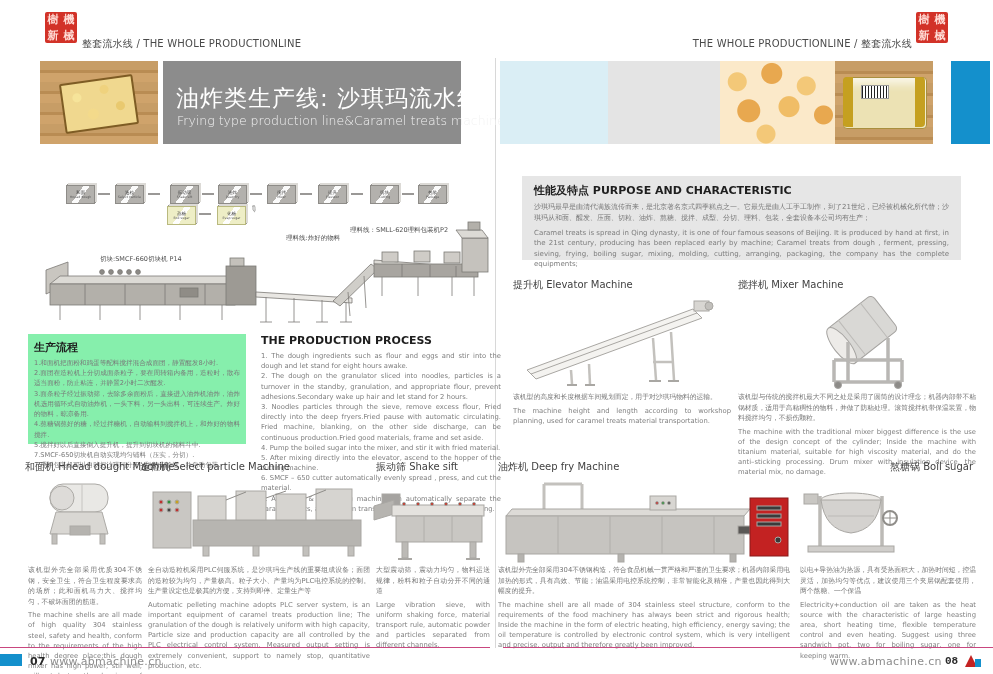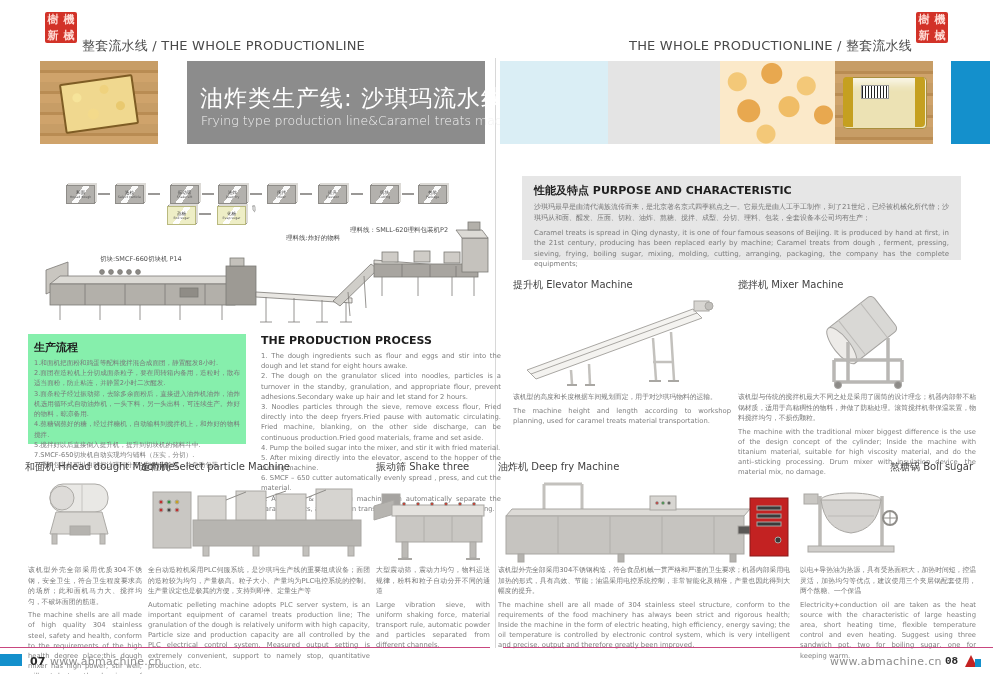--- a/index.html
+++ b/index.html
@@ -3,21 +3,21 @@
 <meta charset="utf-8">
 <style>
   html,body{margin:0;padding:0;background:#fff;}
   .page{position:relative;width:993px;height:674px;background:#fff;overflow:hidden;
         font-family:"DejaVu Sans","Liberation Sans",sans-serif;color:#444;}
   .abs{position:absolute;}
   
   .seal{width:32px;height:31px;background:#d23228;border-radius:2px;display:grid;
         grid-template-columns:1fr 1fr;align-items:center;justify-items:center;
         color:#ffdcd6;font-size:11px;line-height:11px;font-weight:bold;}
-  .hdr-txt{font-size:13px;color:#4a4a4a;letter-spacing:.2px;white-space:nowrap;}
+  .hdr-txt{font-size:10px;color:#4a4a4a;letter-spacing:.2px;white-space:nowrap;}
   
   .banner-gray{background:#8c8c8c;}
   .banner-title{color:#fff;font-size:23px;font-weight:400;letter-spacing:1px;white-space:nowrap;}
   .banner-sub{color:#f2f2f2;font-size:12.5px;font-weight:300;white-space:nowrap;}
   
   .fc-box{width:27px;height:17px;background:#b3b1ad;border:1px solid #8e8c88;
           box-shadow:2px -2px 0 #dcdad6, 1px -1px 0 #9a9894;
           background-image:linear-gradient(125deg,rgba(255,255,255,0) 42%,rgba(255,255,255,.95) 42%,rgba(255,255,255,.95) 58%,rgba(255,255,255,0) 58%);
           display:flex;flex-direction:column;align-items:center;justify-content:center;overflow:hidden;}
   .fc-box.yellow{background:#eeeec6;border-color:#b9b97e;
@@ -69,21 +69,21 @@
   <div class="abs" style="left:40px;top:61px;width:118px;height:83px;background:
       repeating-linear-gradient(180deg,#c79d66 0 9px,#b98c53 9px 12px,#cfa36b 12px 21px);overflow:hidden;">
     <div class="abs" style="left:22px;top:18px;width:70px;height:46px;transform:rotate(-8deg);
         background:radial-gradient(circle at 20% 30%,#f6e49a 0 4px,transparent 5px),
                    radial-gradient(circle at 60% 20%,#efd27e 0 4px,transparent 5px),
                    radial-gradient(circle at 40% 70%,#f3da8b 0 5px,transparent 6px),
                    radial-gradient(circle at 80% 60%,#e9c96f 0 4px,transparent 5px),#f0d88f;
         border:2px solid #7e5c24;border-radius:2px;"></div>
   </div>
 
-  <div class="abs banner-gray" style="left:163px;top:61px;width:298px;height:83px;margin-left:24px;">
+  <div class="abs banner-gray" style="left:163px;top:61px;width:298px;height:83px;">
     <div class="abs banner-title" style="left:13px;top:22px;">油炸类生产线: 沙琪玛流水线</div>
     <div class="abs banner-sub" style="left:14px;top:52px;">Frying type production line&amp;Caramel treats machine</div>
   </div>
 
   <div class="abs" style="left:500px;top:61px;width:108px;height:83px;background:#daeef5;"></div>
   <div class="abs" style="left:608px;top:61px;width:112px;height:83px;background:#e4e4e4;"></div>
 
   <div class="abs" style="left:720px;top:61px;width:115px;height:83px;overflow:hidden;background:
       radial-gradient(circle at 15% 25%,#f3c878 0 9px,transparent 10px),
       radial-gradient(circle at 45% 15%,#e8a84f 0 10px,transparent 11px),
@@ -291,21 +291,21 @@
         <circle cx="108" cy="95" r="3.5" fill="#8d8b88"></circle>
     </g>
   </svg>
   <div class="abs" style="left:738px;top:392px;width:238px;">
     <div class="cap-zh">该机型与传统的搅拌机最大不同之处是采用了圆筒的设计理念；机器内部带不粘锅材质，适用于高粘稠性的物料，并做了防粘处理。滚筒搅拌机带保温装置，物料搅拌均匀，不损伤颗粒。</div>
     <div class="cap-en">The machine with the traditional mixer biggest difference is the use of the design concept of the cylinder; Inside the machine with titanium material, suitable for high viscosity material, and do the anti–sticking processing. Drum mixer with insulation device, the material mix, no damage.</div>
   </div>
 
   <div class="abs m-title" style="left:25px;top:460px;">和面机 Hnead dought Machine</div>
   <div class="abs m-title" style="left:140px;top:460px;">造粒机 Select particle Machine</div>
-  <div class="abs m-title" style="left:376px;top:460px;">振动筛 Shake three</div>
+  <div class="abs m-title" style="left:376px;top:460px;">振动筛 Shake sift</div>
   <div class="abs m-title" style="left:498px;top:460px;">油炸机 Deep fry Machine</div>
   <div class="abs m-title" style="left:890px;top:460px;">熬糖锅 Boil sugar</div>
 
   <svg class="abs" style="left:42px;top:478px;" width="80" height="72" viewBox="0 0 80 72">
     <g stroke="#acaaa6" stroke-width="1">
       <rect x="8" y="6" width="58" height="28" rx="13" fill="#e9e8e5"></rect>
       <circle cx="20" cy="20" r="12" fill="#dddbd8"></circle>
       <line x1="40" y1="6" x2="40" y2="34" stroke="#c6c4c1"></line>
       <polygon points="14,34 60,34 66,56 8,56" fill="#d9d7d3"></polygon>
       <rect x="28" y="48" width="20" height="9" fill="#b5b3af"></rect>

